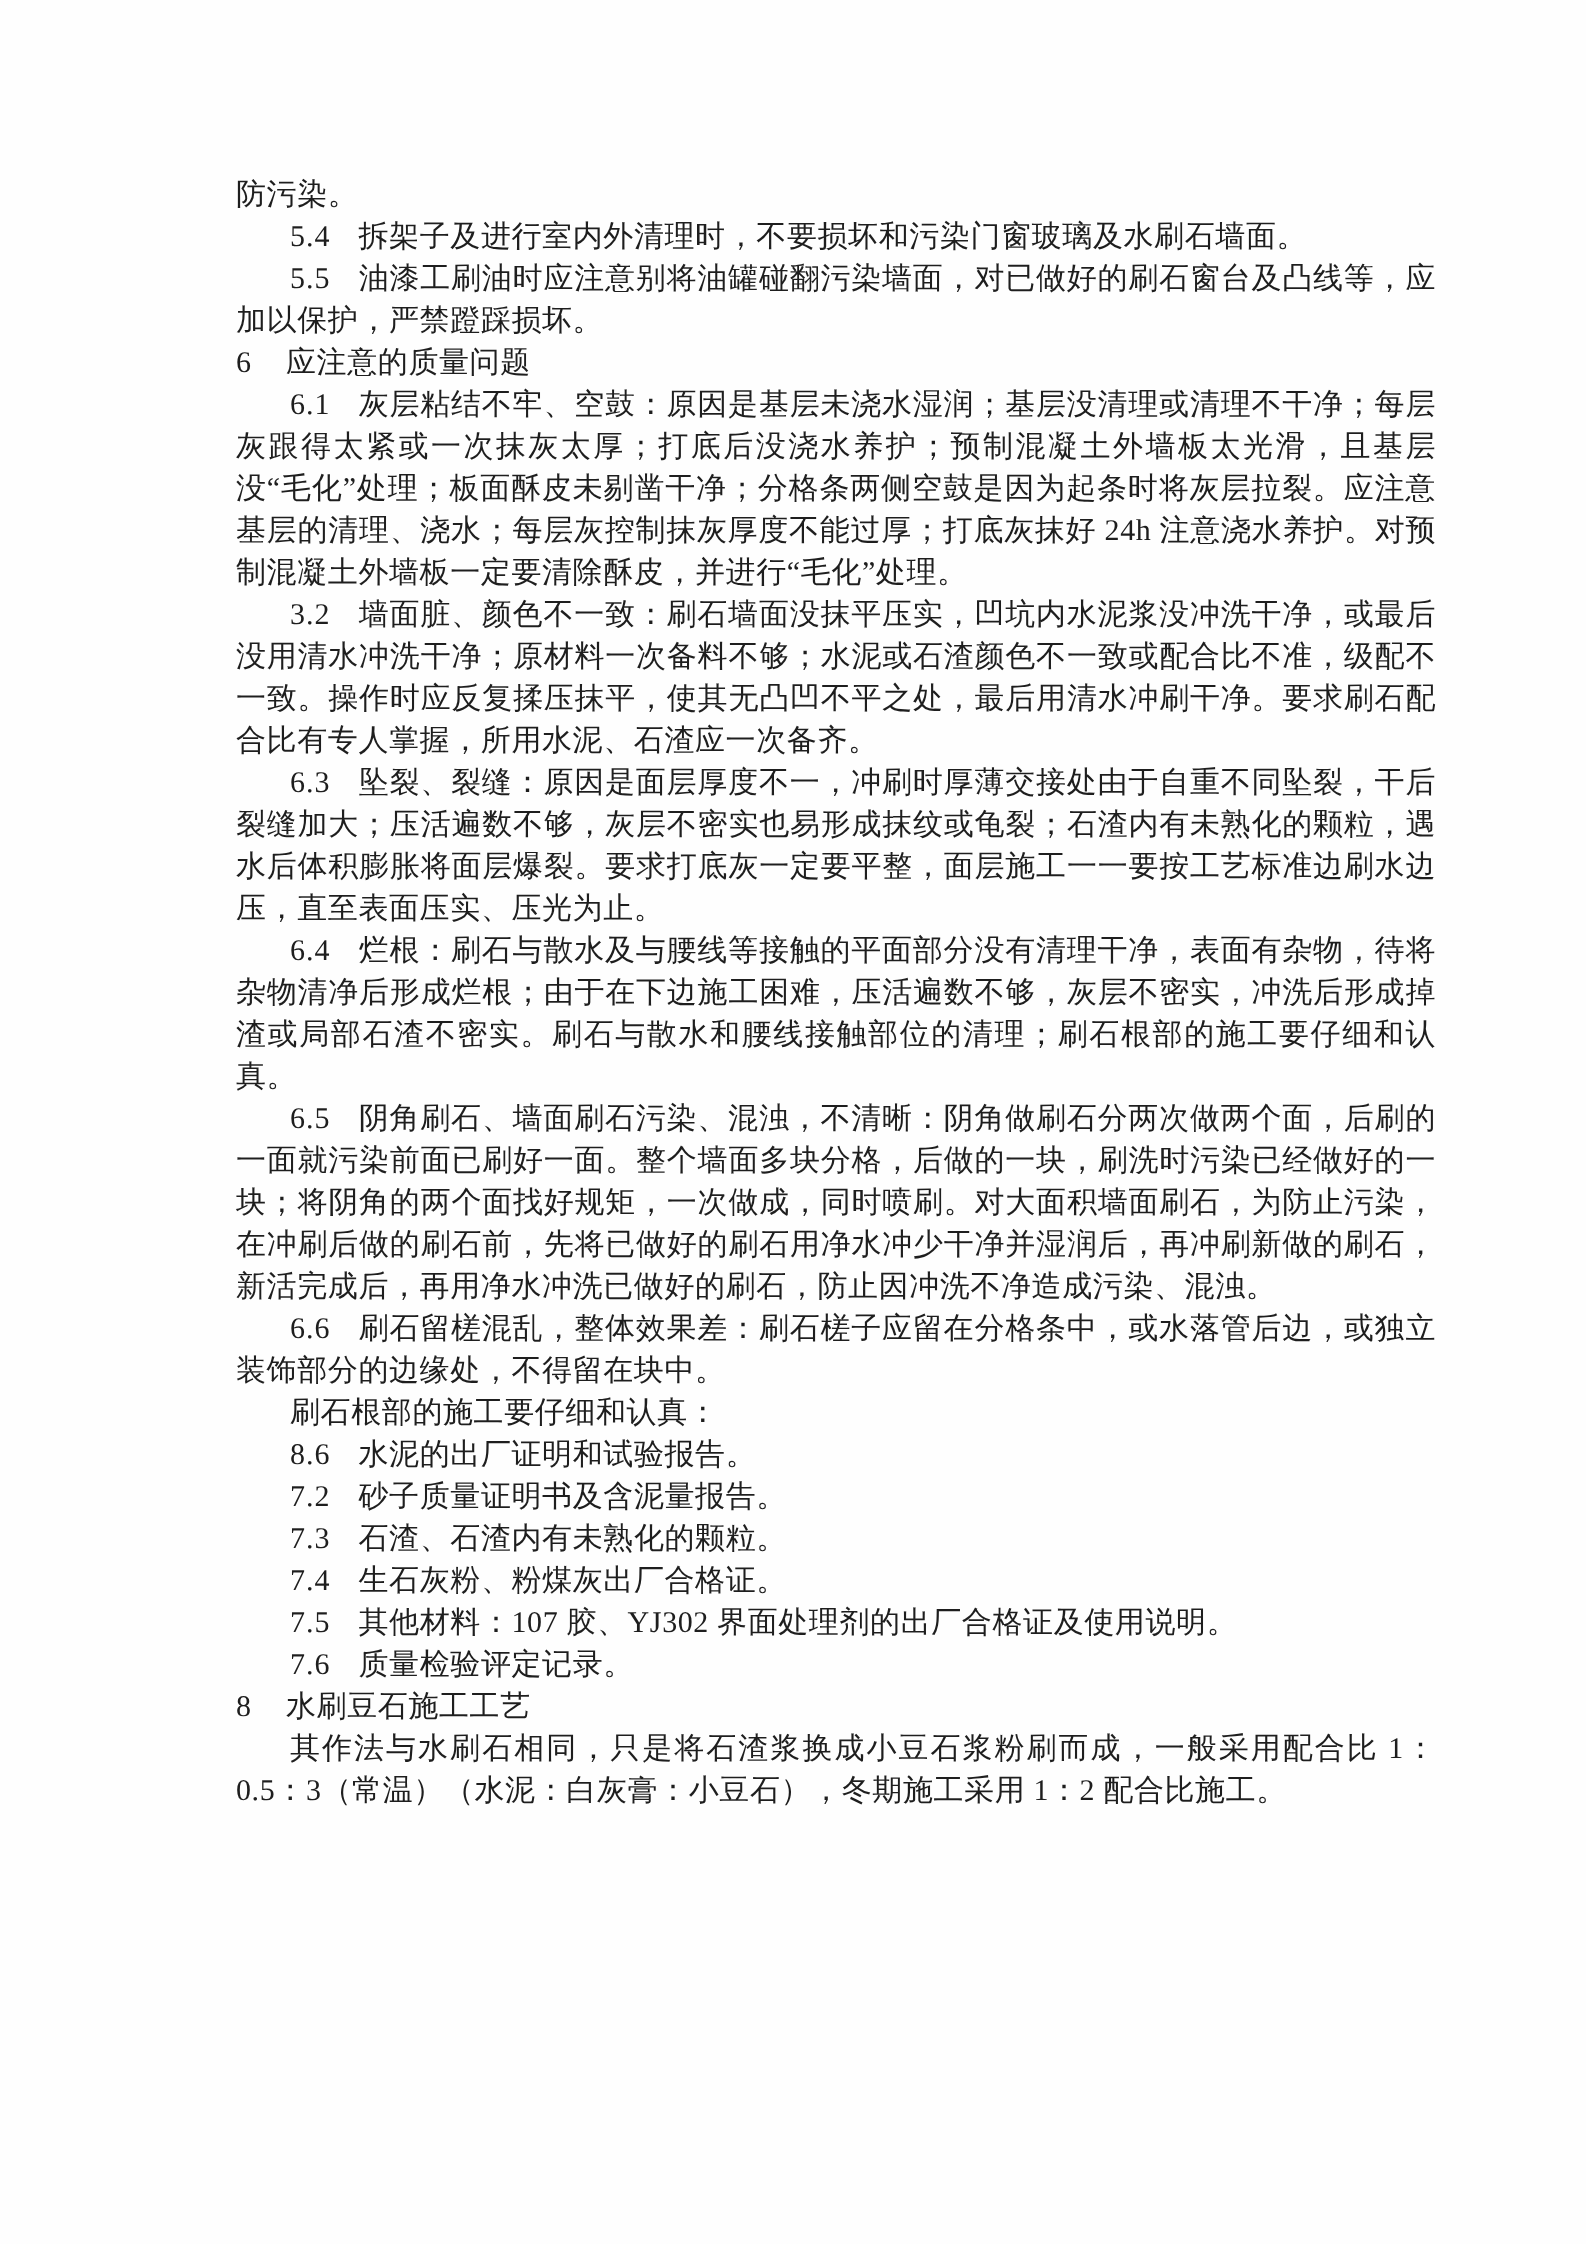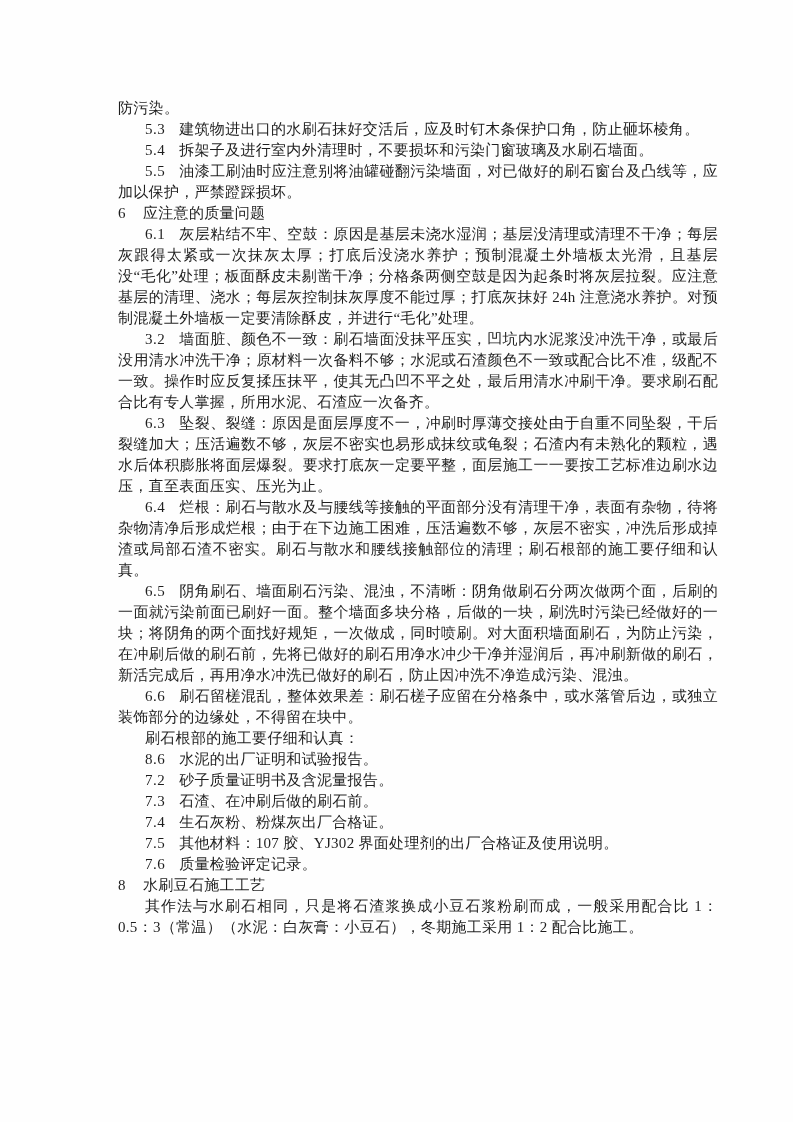--- a/index.html
+++ b/index.html
@@ -12,21 +12,21 @@
     width: 793px;
     height: 1122px;
     background: #fefefe;
     overflow: hidden;
     font-family: "Liberation Serif", "DejaVu Serif", serif;
     color: #1e1e1e;
   }
   .text-column {
     position: absolute;
     left: 118px;
-    top: 98px;
+    top: 88px;
     width: 600px;
     font-size: 15px;
     line-height: 21px;
     letter-spacing: 0.3px;
     text-align: justify;
   }
   p.para {
     margin: 0;
     padding: 0;
   }
@@ -42,33 +42,32 @@
     letter-spacing: 0.5px;
   }
   p.section .num { padding-right: 17px; }
 </style>
 </head>
 <body>
 
 <div class="page">
   <div class="text-column" id="document-body">
       <p class="para flush"><span>防污染。</span></p>
-      <p class="para sub"><span class="num">5.3</span><span>建筑物进出口的水刷石抹好交活后，应及时钉木条保护口角，防止砸坏棱角。</span></p>
       <p class="para sub"><span class="num">5.4</span><span>拆架子及进行室内外清理时，不要损坏和污染门窗玻璃及水刷石墙面。</span></p>
       <p class="para sub"><span class="num">5.5</span><span>油漆工刷油时应注意别将油罐碰翻污染墙面，对已做好的刷石窗台及凸线等，应加以保护，严禁蹬踩损坏。</span></p>
       <p class="para section"><span class="num">6</span><span>应注意的质量问题</span></p>
       <p class="para sub"><span class="num">6.1</span><span>灰层粘结不牢、空鼓：原因是基层未浇水湿润；基层没清理或清理不干净；每层灰跟得太紧或一次抹灰太厚；打底后没浇水养护；预制混凝土外墙板太光滑，且基层没“毛化”处理；板面酥皮未剔凿干净；分格条两侧空鼓是因为起条时将灰层拉裂。应注意基层的清理、浇水；每层灰控制抹灰厚度不能过厚；打底灰抹好 24h 注意浇水养护。对预制混凝土外墙板一定要清除酥皮，并进行“毛化”处理。</span></p>
       <p class="para sub"><span class="num">3.2</span><span>墙面脏、颜色不一致：刷石墙面没抹平压实，凹坑内水泥浆没冲洗干净，或最后没用清水冲洗干净；原材料一次备料不够；水泥或石渣颜色不一致或配合比不准，级配不一致。操作时应反复揉压抹平，使其无凸凹不平之处，最后用清水冲刷干净。要求刷石配合比有专人掌握，所用水泥、石渣应一次备齐。</span></p>
       <p class="para sub"><span class="num">6.3</span><span>坠裂、裂缝：原因是面层厚度不一，冲刷时厚薄交接处由于自重不同坠裂，干后裂缝加大；压活遍数不够，灰层不密实也易形成抹纹或龟裂；石渣内有未熟化的颗粒，遇水后体积膨胀将面层爆裂。要求打底灰一定要平整，面层施工一一要按工艺标准边刷水边压，直至表面压实、压光为止。</span></p>
       <p class="para sub"><span class="num">6.4</span><span>烂根：刷石与散水及与腰线等接触的平面部分没有清理干净，表面有杂物，待将杂物清净后形成烂根；由于在下边施工困难，压活遍数不够，灰层不密实，冲洗后形成掉渣或局部石渣不密实。刷石与散水和腰线接触部位的清理；刷石根部的施工要仔细和认真。</span></p>
       <p class="para sub"><span class="num">6.5</span><span>阴角刷石、墙面刷石污染、混浊，不清晰：阴角做刷石分两次做两个面，后刷的一面就污染前面已刷好一面。整个墙面多块分格，后做的一块，刷洗时污染已经做好的一块；将阴角的两个面找好规矩，一次做成，同时喷刷。对大面积墙面刷石，为防止污染，在冲刷后做的刷石前，先将已做好的刷石用净水冲少干净并湿润后，再冲刷新做的刷石，新活完成后，再用净水冲洗已做好的刷石，防止因冲洗不净造成污染、混浊。</span></p>
       <p class="para sub"><span class="num">6.6</span><span>刷石留槎混乱，整体效果差：刷石槎子应留在分格条中，或水落管后边，或独立装饰部分的边缘处，不得留在块中。</span></p>
       <p class="para indent"><span>刷石根部的施工要仔细和认真：</span></p>
       <p class="para sub"><span class="num">8.6</span><span>水泥的出厂证明和试验报告。</span></p>
       <p class="para sub"><span class="num">7.2</span><span>砂子质量证明书及含泥量报告。</span></p>
-      <p class="para sub"><span class="num">7.3</span><span>石渣、在冲刷后做的刷石前。</span></p>
+      <p class="para sub"><span class="num">7.3</span><span>石渣、石渣内有未熟化的颗粒。</span></p>
       <p class="para sub"><span class="num">7.4</span><span>生石灰粉、粉煤灰出厂合格证。</span></p>
       <p class="para sub"><span class="num">7.5</span><span>其他材料：107 胶、YJ302 界面处理剂的出厂合格证及使用说明。</span></p>
       <p class="para sub"><span class="num">7.6</span><span>质量检验评定记录。</span></p>
       <p class="para section"><span class="num">8</span><span>水刷豆石施工工艺</span></p>
       <p class="para indent"><span>其作法与水刷石相同，只是将石渣浆换成小豆石浆粉刷而成，一般采用配合比 1：0.5：3（常温）（水泥：白灰膏：小豆石），冬期施工采用 1：2 配合比施工。</span></p>
     </div>
 </div>
 
 </body></html>

